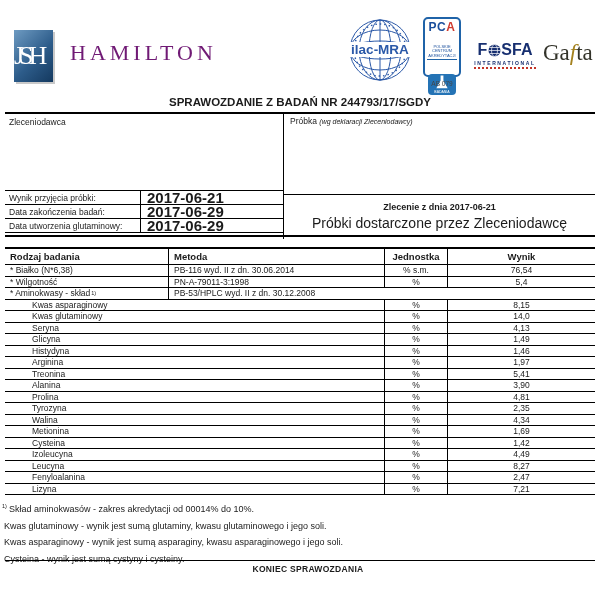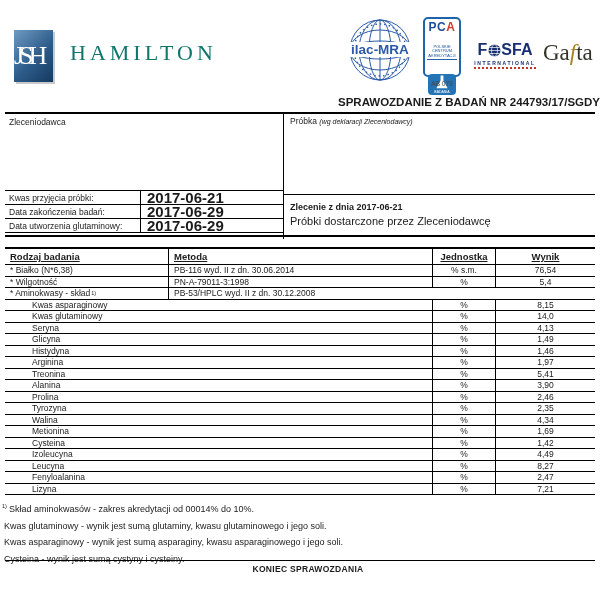--- a/index.html
+++ b/index.html
@@ -16,21 +16,21 @@
     box-shadow:2px 2px 0 #c9c9c9;
     display:flex; align-items:center; 
   }
   .jsh-box .monogram {
     font-family:"Liberation Serif", serif; color:#fff;
     font-size:26px; letter-spacing:-5px; padding-right:5px; line-height:1;
   }
   .brand-name {
     position:absolute; left:70px; top:40px;
     font-family:"Liberation Serif", serif; font-size:22px;
-    letter-spacing:4px; color:#0f766e; font-weight:500;
+    letter-spacing:4px; color:#701a75; font-weight:500;
   }
   .ilac { position:absolute; left:348px; top:17px; }
   .pca {
     position:absolute; left:423px; top:17px; width:38px; height:60px;
     border:2px solid #1f63a8; border-radius:5px; background:#fff;
     display:flex; flex-direction:column; align-items:center;gap:12px;
   }
   .pca-word { font-size:12px; font-weight:bold; color:#1b4f9c; line-height:1; margin-top:2px; letter-spacing:0.5px;}
   .pca-word .red { color:#cf3a2e; }
   .pca-org { font-size:4px; color:#1b4f9c; text-align:center; line-height:1.1; width:30px; border-bottom:1px solid #1f63a8; padding-bottom:1px;}
@@ -46,47 +46,47 @@
     font-size:5px; font-weight:bold; color:#172f70; letter-spacing:1.6px;
     margin-top:2px; border-bottom:2px dotted #c23327; padding-bottom:1px;
   }
   .gafta {
     position:absolute; left:543px; top:40px;
     font-family:"Liberation Serif", serif; font-size:23px; color:#33332a;
   }
   .gafta .gold-f { color:#a4821f; font-style:italic; }
   
   .report-title {
-    position:absolute; top:96px; left:0; width:600px; text-align:right;
+    position:absolute; top:96px; left:0; width:600px; text-align:center;
     font-size:11.5px; font-weight:bold;
   }
   
   .info {
     position:absolute; left:5px; top:112px; width:590px; height:125px;
     border-top:2px solid #000; border-bottom:2px solid #000;
   }
   .client-label { position:absolute; left:4px; top:3px; font-size:8.5px; }
   .dates { position:absolute; left:0; top:76px; width:278px; border-bottom:1.5px solid #000; }
   .date-row { display:flex; height:14px; border-top:1px solid #000; align-items:center; font-size:8.5px; }
   .date-label { width:136px; padding-left:4px; border-right:1px solid #000; height:100%; display:flex; align-items:center; }
   .date-value { flex:1; padding-left:6px; font-weight:bold; font-size:15px; }
   .sample { position:absolute; left:278px; top:0; width:312px; height:125px; border-left:1.5px solid #000; }
   .sample-top { height:81px; border-bottom:1px solid #000; padding:2px 6px; }
   .sample-header { font-size:8.5px; margin-bottom:1px; }
   .sample-header .note { font-style:italic; font-size:7px; }
   .sample-line { font-size:9px; font-weight:bold; line-height:11.2px; }
-  .sample-bottom { padding:7px 6px 0; }
+  .sample-bottom { padding:7px 6px 0;text-align:center; }
   .order-line { font-size:9px; font-weight:bold; }
-  .delivery-line { font-size:11px; margin-top:3px; }
+  .delivery-line { font-size:14px; margin-top:3px; }
   
   .results { position:absolute; left:5px; top:247px; width:590px; border-top:2px solid #000; }
-  .thead { display:flex; height:16px; border-bottom:1.5px solid #000; font-size:9.5px; font-weight:bold; align-items:center;text-decoration:underline; }
+  .thead { display:flex; height:16px; border-bottom:1.5px solid #000; font-size:9.5px; font-weight:bold; align-items:center; }
   .c-name   { width:163px; padding-left:5px; height:100%; display:flex; align-items:center; }
   .c-method { width:216px; padding-left:5px; border-left:1px solid #000; height:100%; display:flex; align-items:center; }
-  .c-unit   { width:63px;  text-align:center; border-left:1px solid #000; height:100%; display:flex; align-items:center; justify-content:center;margin-left:48px; }
+  .c-unit   { width:63px;  text-align:center; border-left:1px solid #000; height:100%; display:flex; align-items:center; justify-content:center; }
   .c-result { flex:1; text-align:center; border-left:1px solid #000; height:100%; display:flex; align-items:center; justify-content:center; }
   .t-row { display:flex; height:11.5px; border-bottom:1px solid #000; font-size:8.5px; align-items:center; }
   .t-row:last-child { border-bottom:1.5px solid #000;justify-content:flex-end; }
   .t-row sup { font-size:5.5px; margin-left:1px; }
   .t-row.sub .c-name { width:379px; padding-left:27px; }
   .t-row.nounit .c-unit, .t-row.nounit .c-result { border-left:none; }
   
   .footnotes { position:absolute; left:2px; top:500px; font-size:9px; }
   .footnote { line-height:13.5px; }
   .footnote sup { font-size:5.5px; margin-right:2px; }
@@ -151,21 +151,21 @@
   <div class="gafta"><span>Ga</span><span class="gold-f">f</span><span>ta</span></div>
 
   <div class="report-title">SPRAWOZDANIE Z BADAŃ NR 244793/17/SGDY</div>
 
   <div class="info">
     <div class="client-label">Zleceniodawca</div>
 
     <div class="dates">
 
     <div class="date-row">
-        <div class="date-label">Kwas przyjęcia próbki:</div>
+        <div class="date-label">Wynik przyjęcia próbki:</div>
         <div class="date-value">2017-06-21</div>
       </div>
         <div class="date-row">
         <div class="date-label">Data zakończenia badań:</div>
         <div class="date-value">2017-06-29</div>
       </div>
         <div class="date-row">
         <div class="date-label">Data utworzenia glutaminowy:</div>
         <div class="date-value">2017-06-29</div>
       </div>
@@ -302,21 +302,21 @@
         <div class="c-unit">%</div>
         <div class="c-result">3,90</div>
       </div>
         <div class="t-row sub">
         <div class="c-name">
             <span>Prolina</span>
             <sup></sup>
           </div>
 
         <div class="c-unit">%</div>
-        <div class="c-result">2,46</div>
+        <div class="c-result">4,81</div>
       </div>
         <div class="t-row sub">
         <div class="c-name">
             <span>Tyrozyna</span>
             <sup></sup>
           </div>
 
         <div class="c-unit">%</div>
         <div class="c-result">2,35</div>
       </div>

